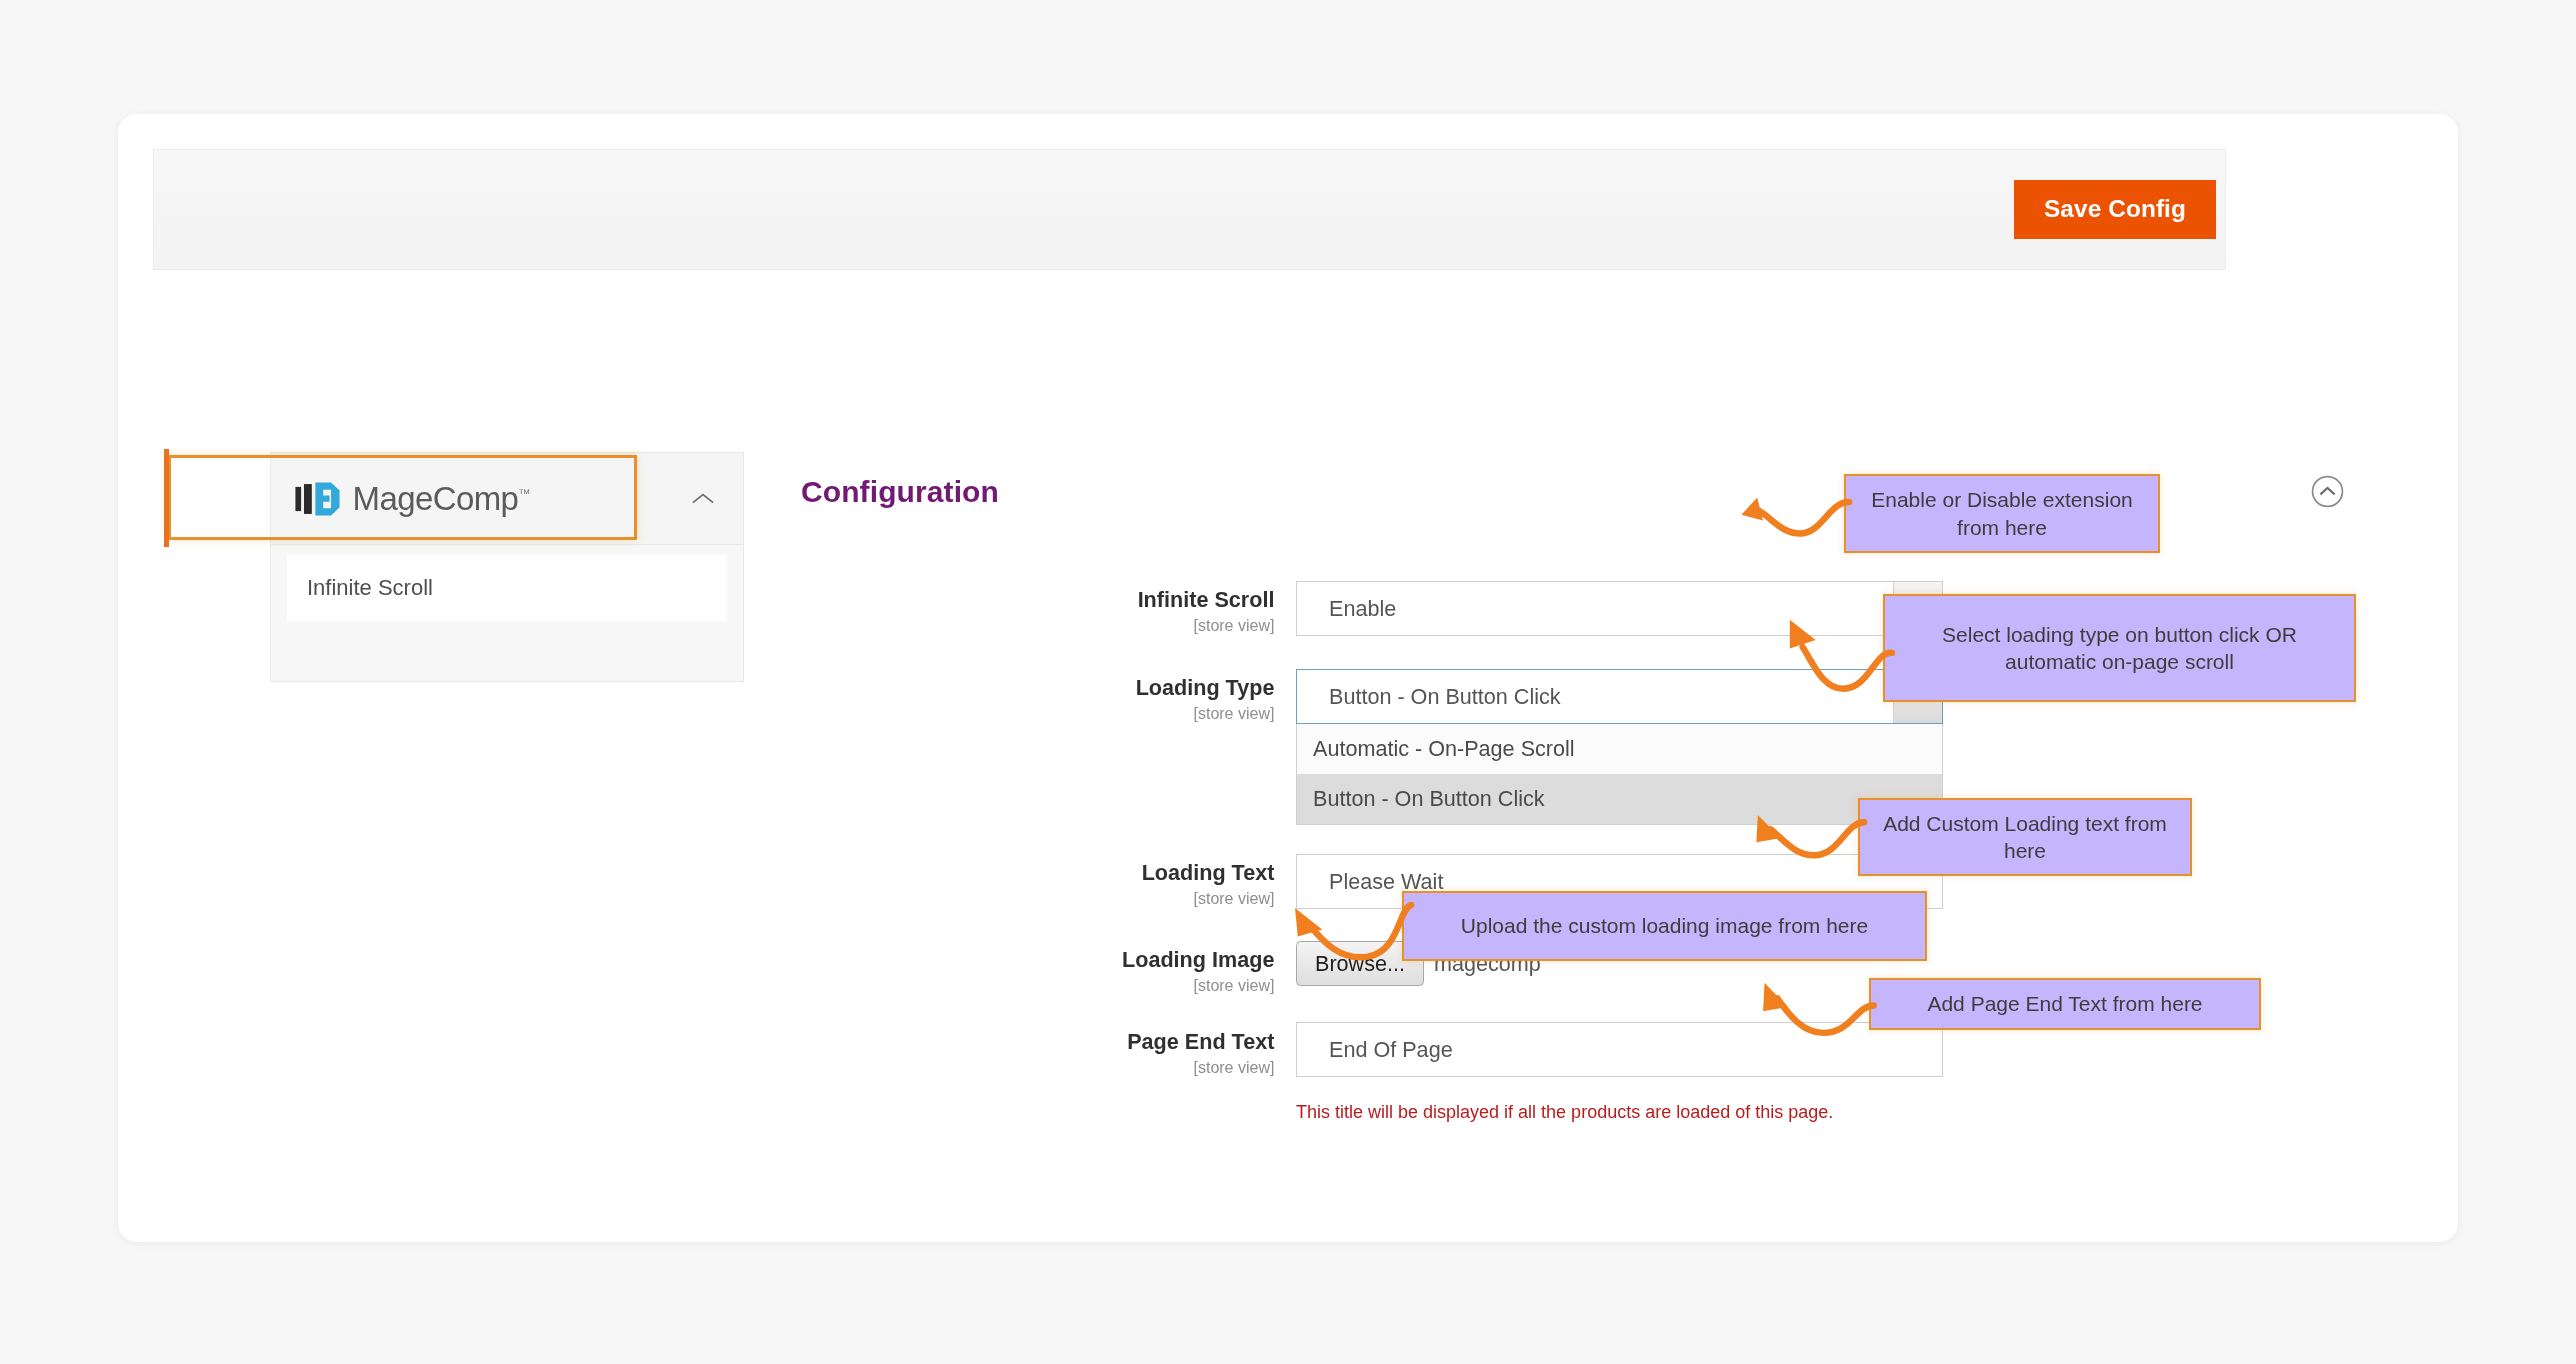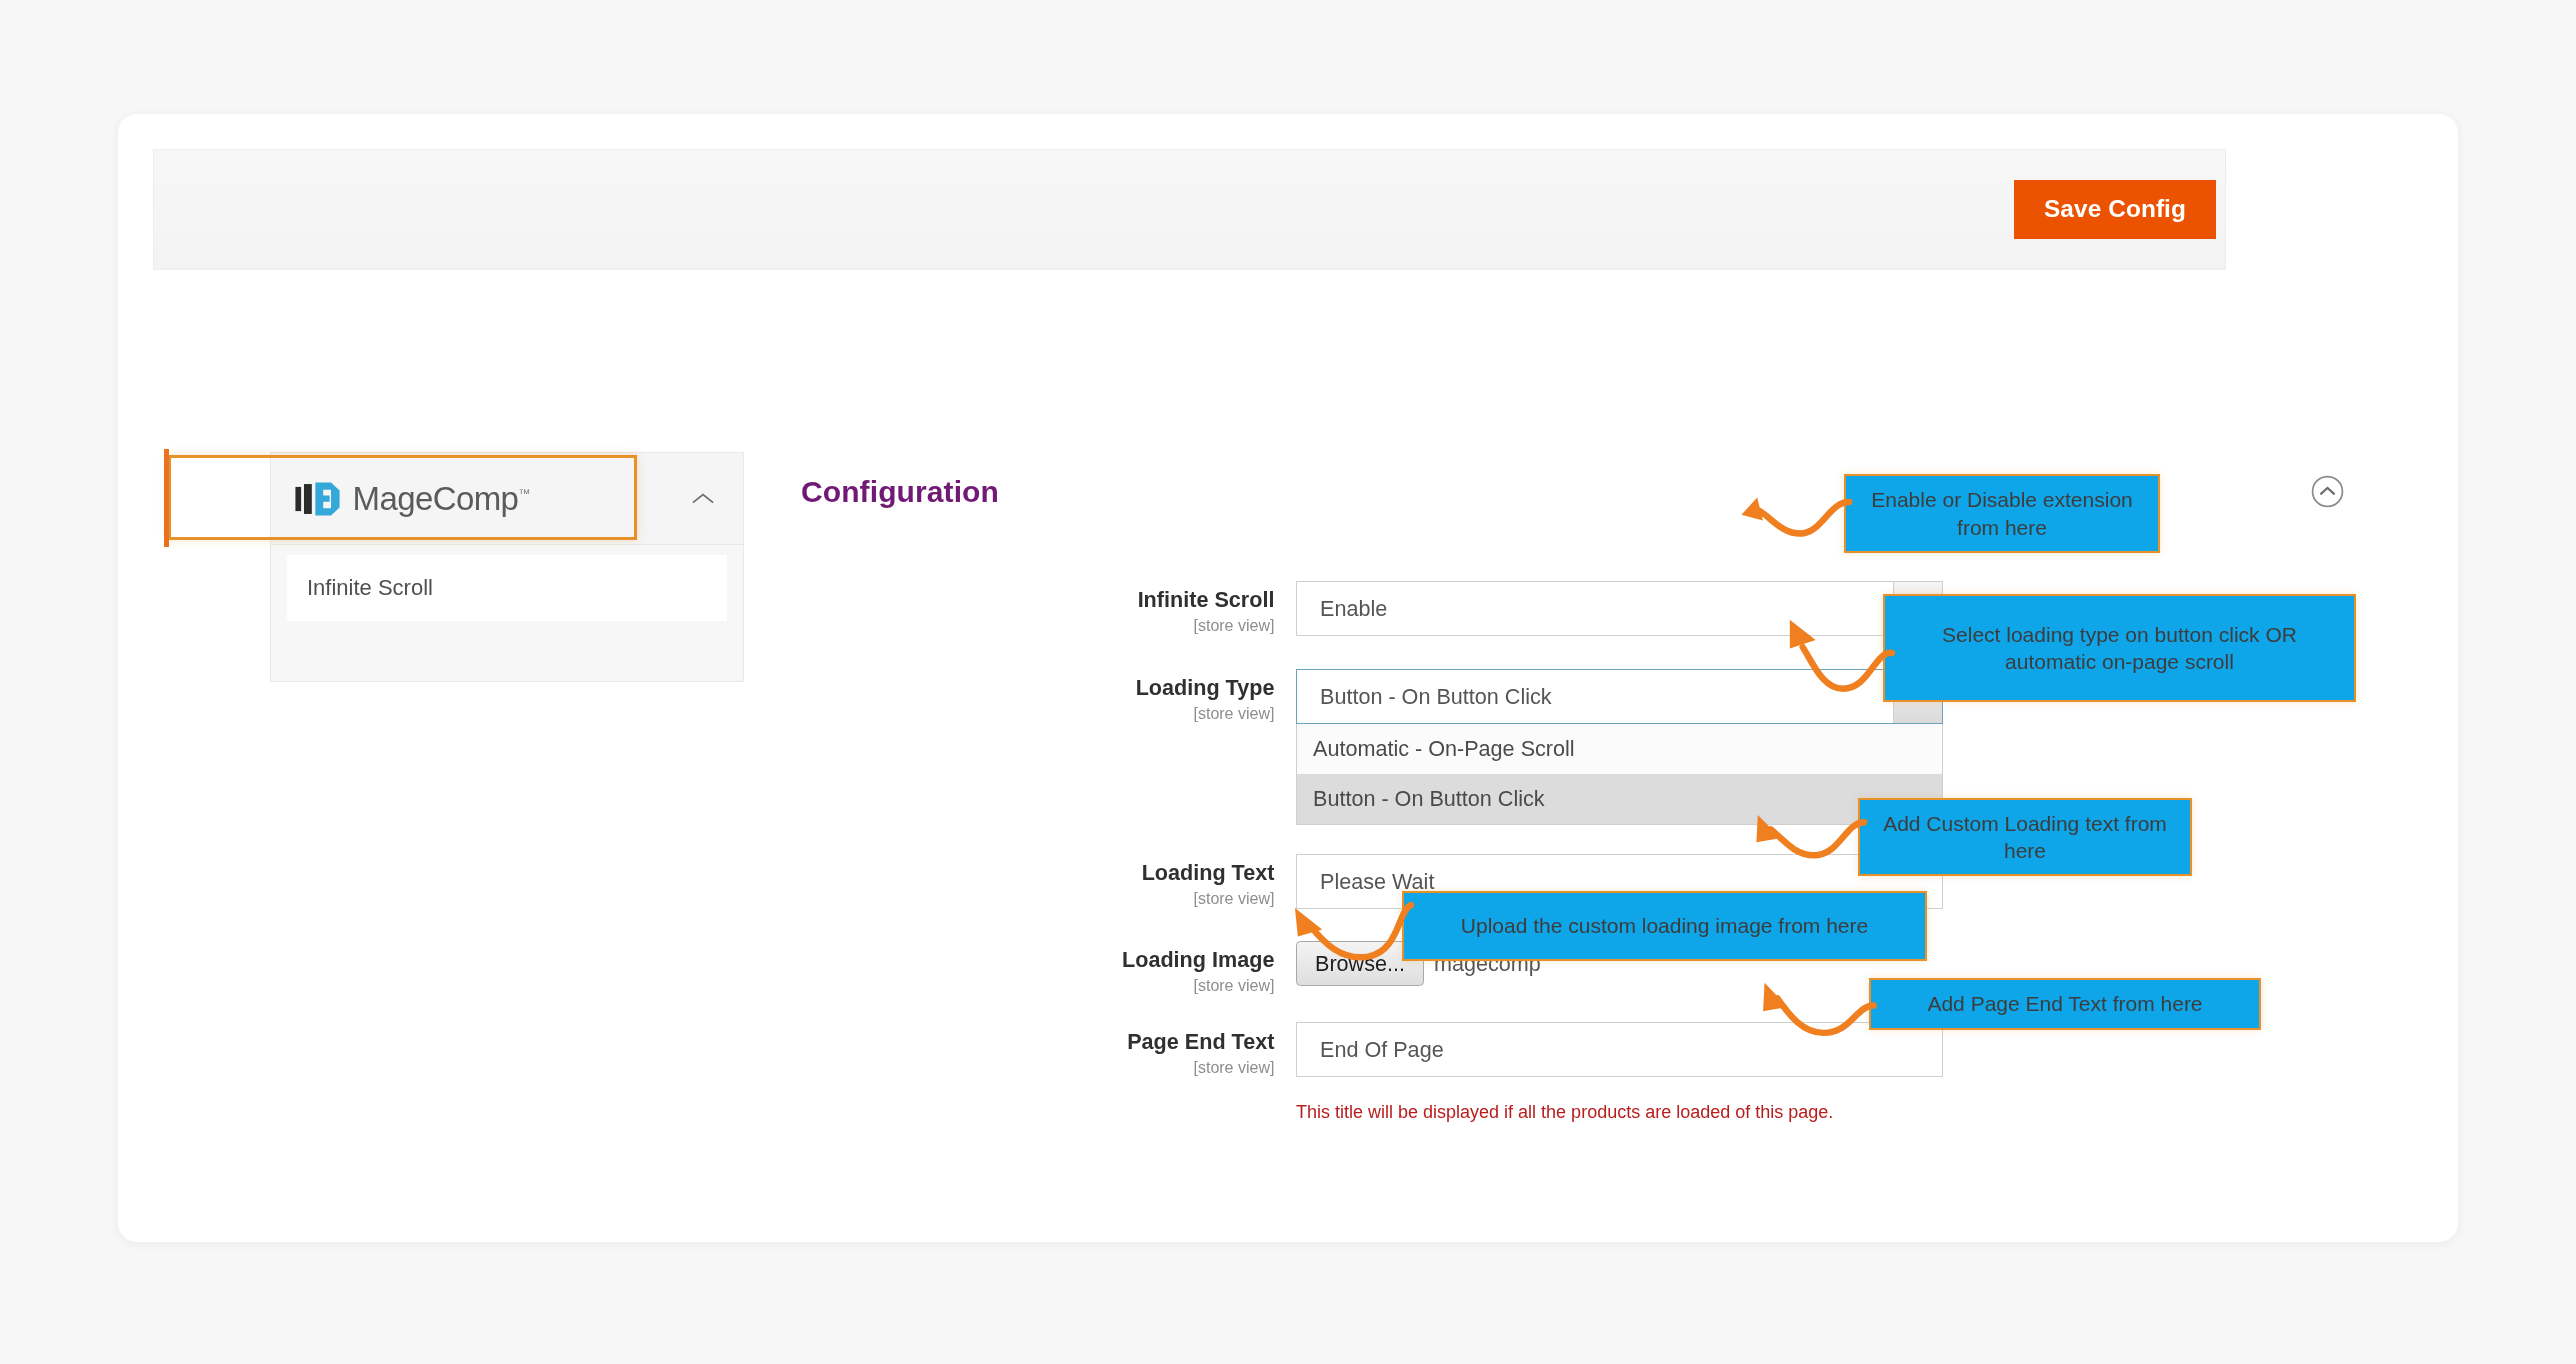--- a/index.html
+++ b/index.html
@@ -167,21 +167,21 @@
   }
   .field-control-col { position: relative; flex: none; }
 
   .mg-select, .mg-input {
     width: 647px;
     height: 55px;
     background: #ffffff;
     border: 0.7px solid #cfcfcf;
     font-size: 21.6px;
     color: #555555;
-    padding: 0 23px;
+    padding: 0 32px;
     display: flex;
     align-items: center;
     font-family: "Liberation Sans", sans-serif;
   }
   .mg-select { padding-right: 60px; position: relative; cursor: pointer; }
   .mg-select.focused { border: 1.4px solid #6ba3bd; }
   .select-arrow-box {
     position: absolute;
     right: 0; top: 0;
     width: 49px; height: 100%;
@@ -244,21 +244,21 @@
     font-size: 18px;
     color: #b91c1c;
     line-height: 1.45;
     margin-top: 22px;
     font-family: "Liberation Sans", sans-serif;
   }
 
   
   .callout {
     position: absolute;
-    background: #0ea5e9;
+    background: #c4b5fd;
     border: 2.9px solid #e8912a;
     display: flex;
     align-items: center;
     justify-content: center;
     text-align: center;
     padding: 7.2px 17px;
     box-shadow: 0 0 7.2px rgba(232,145,42,0.22);
   }
   .callout-text {
     font-size: 21px;

